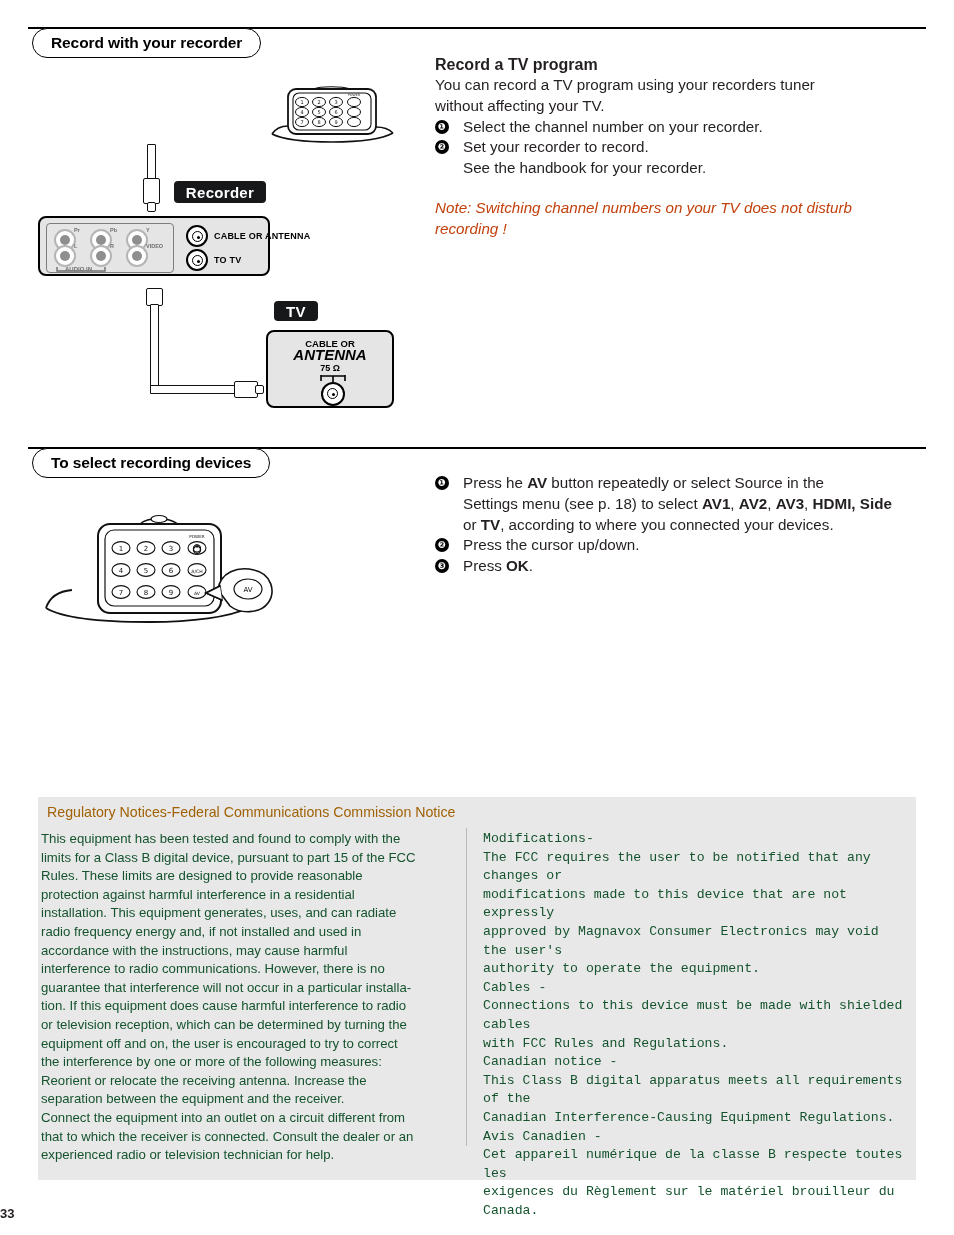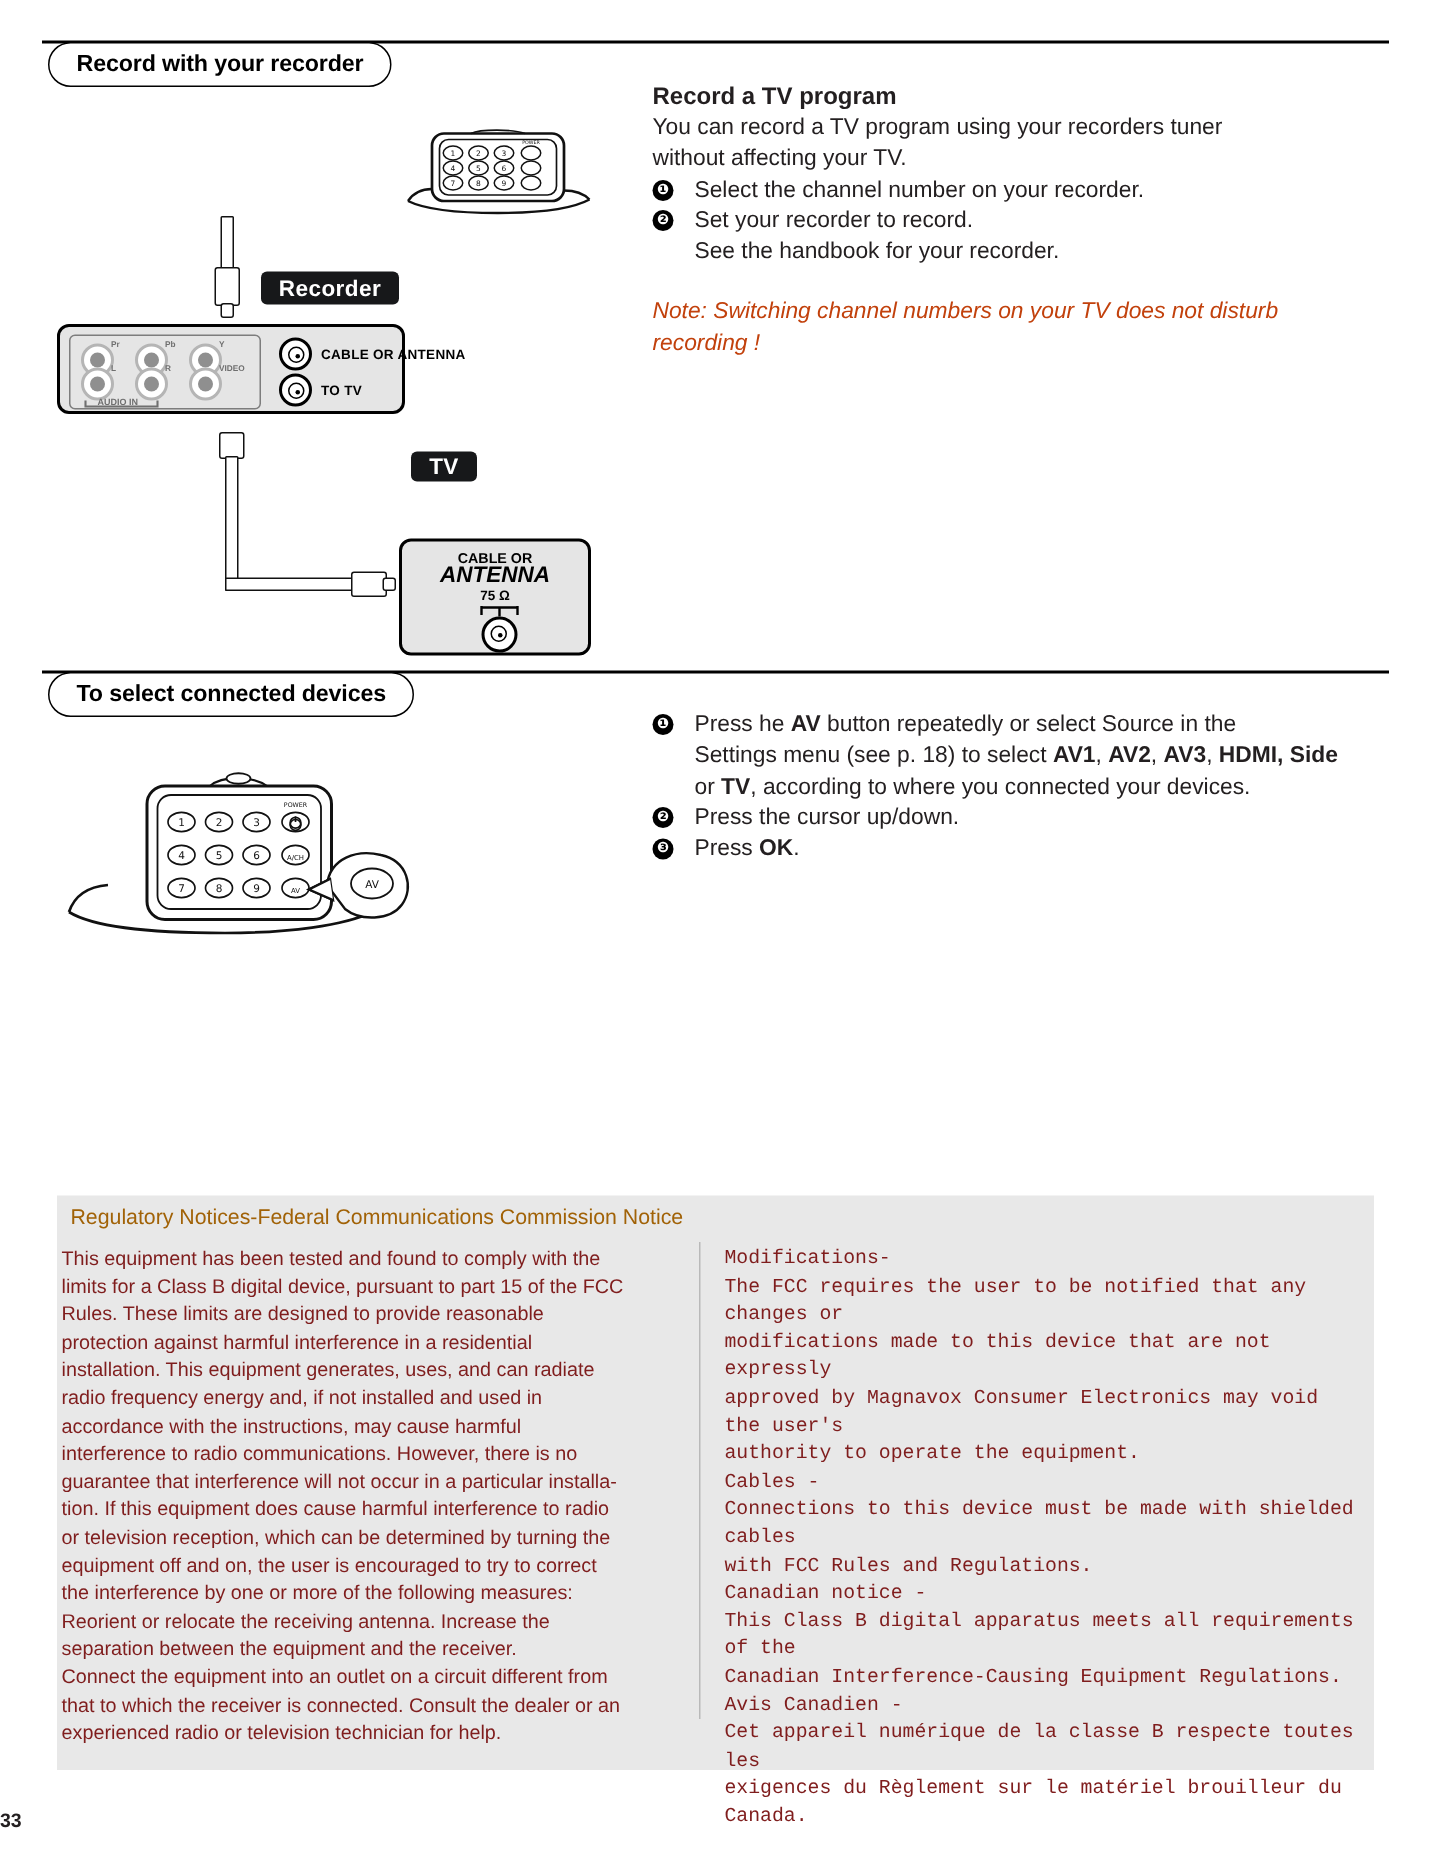--- a/index.html
+++ b/index.html
@@ -199,21 +199,21 @@
   .fcc-title {
     position: absolute;
     font-size: 14.2px;
     color: #a16207;
     white-space: nowrap;
   }
   .fcc-col {
     position: absolute;
     font-size: 13.2px;
     line-height: 18.6px;
-    color: #7f1d1d;
+    color: #14532d;
   }
   .fcc-divider {
     position: absolute;
     width: 1px;
     background: #b9b9b9;
   }
 
   .page-num {
     position: absolute;
     width: 100%;
@@ -325,33 +325,33 @@
 <div class="plug" style="left:146px; top:288px; width:17px; height:18px;"></div>
 <div class="cable" style="left:150px; top:304px; width:9px; height:90px; border-radius:1px;"></div>
 <div class="cable" style="left:150px; top:385px; width:102px; height:9px; border-radius:1px;"></div>
 <div class="plug" style="left:234px; top:381px; width:24px; height:17px;"></div>
 <div class="plug" style="left:255px; top:385px; width:9px; height:9px;"></div>
 
 <div class="dev-label" style="left:274px; top:301px; width:44px; height:20px; font-size:15px;">
   <span>TV</span>
 </div>
 
-<div class="panel" style="left:266px; top:330px; width:128px; height:78px;margin-top:29px;">
+<div class="panel" style="left:266px; top:330px; width:128px; height:78px;">
   <div class="tiny-text" style="left:0; top:7px; width:100%; font-size:9.5px;">CABLE OR</div>
   <div class="tiny-text" style="left:0; top:18px; width:100%; font-size:15px;font-style:italic;">ANTENNA</div>
   <div class="tiny-text" style="left:0; top:31px; width:100%; font-size:9px;">75 Ω</div>
   <svg style="position:absolute; left:52px; top:42px;" width="26" height="9" viewBox="0 0 26 9">
     <path d="M1 1 L1 7 M1 2 L25 2 M25 1 L25 7 M13 2 L13 8" fill="none" stroke="#000" stroke-width="1.6"></path>
   </svg>
   <div class="coax" style="left:53px; top:50px; width:24px; height:24px;"></div>
 </div>
 
 <div class="section-rule" style="top:447px;"></div>
 <div class="section-pill" style="left:32px; top:448px;">
-  <span>To select connected devices</span>
+  <span>To select recording devices</span>
 </div>
 
 <svg class="remote-svg" style="left:42px; top:512px;" width="240" height="112" viewBox="0 0 240 112">
 
   <path d="M4 96 C20 106 60 110 108 110 C150 110 188 105 206 96" fill="none" stroke="#111" stroke-width="1.8"></path>
   <path d="M4 96 C8 84 18 79 30 78" fill="none" stroke="#111" stroke-width="1.8"></path>
   <path d="M206 96 C200 88 194 84 186 82" fill="none" stroke="#111" stroke-width="1.8"></path>
 
   <rect x="56" y="12" width="123" height="89" rx="12" fill="#fff" stroke="#111" stroke-width="2"></rect>
   <rect x="63" y="18" width="109" height="76" rx="9" fill="#fff" stroke="#111" stroke-width="1.2"></rect>

